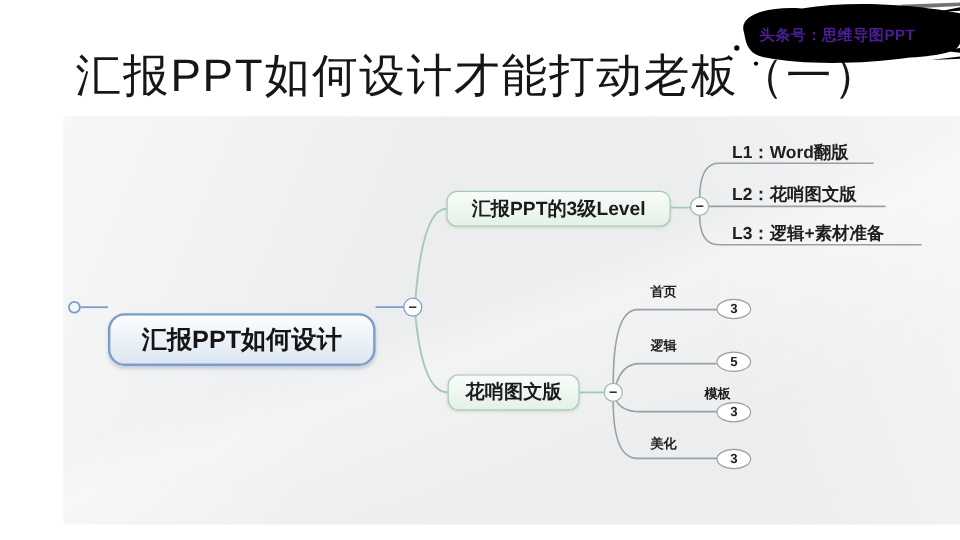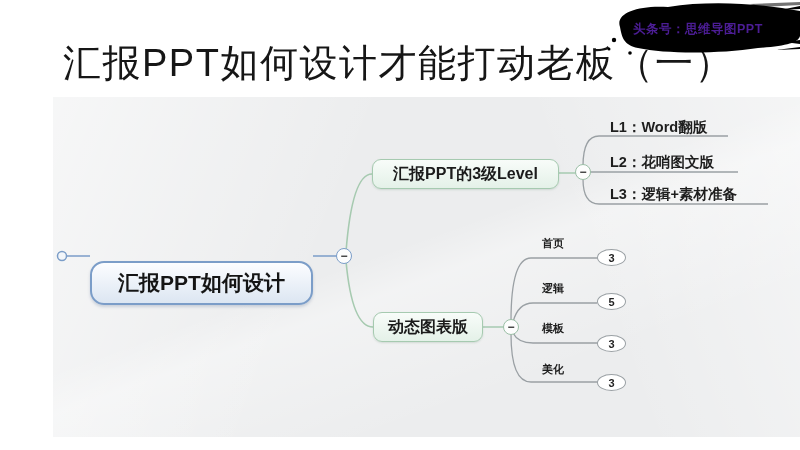--- a/index.html
+++ b/index.html
@@ -70,21 +70,21 @@
   .leaf {
     position:absolute; font-weight:bold; color:#1e1e1e; z-index:3; white-space:nowrap;
   }
   .leaf-l { font-size:14.5px; left:610px; }
   .leaf-l1 { top:118px; }
   .leaf-l2 { top:153px; }
   .leaf-l3 { top:185px; }
   .leaf-c { font-size:11px; left:542px; }
   .leaf-c1 { top:236px; }
   .leaf-c2 { top:281px;font-family:Liberation Serif, serif; }
-  .leaf-c3 { top:321px; }
+  .leaf-c3 { top:321px;margin-left:45px; }
   .leaf-c4 { top:362px; }
 
   .count-badge {
     position:absolute; left:597px; width:29px; height:17px;
     border:1.3px solid #9aa0a4; border-radius:50%;
     background:#ffffff; display:flex; align-items:center; justify-content:center;
     font-size:11px; font-weight:bold; color:#222; z-index:3;
   }
   .badge-1 { top:249px; }
   .badge-2 { top:293px; }
@@ -139,21 +139,21 @@
       <path d="M511,321 Q511,258 531,258 H598"></path>
       <path d="M513,322 Q518,303 533,303 H597"></path>
       <path d="M513,333 Q518,343 533,343 H598"></path>
       <path d="M511,334 Q511,382 531,382 H598"></path>
     </g>
   </svg>
 
   <div class="root-node">汇报PPT如何设计</div>
 
   <div class="branch-node branch-1">汇报PPT的3级Level</div>
-  <div class="branch-node branch-2">动态图表版</div>
+  <div class="branch-node branch-2">花哨图文版</div>
 
   <div class="collapse-btn collapse-blue">
     <span>−</span>
   </div>
   <div class="collapse-btn collapse-g1">
     <span>−</span>
   </div>
   <div class="collapse-btn collapse-g2">
     <span>−</span>
   </div>

